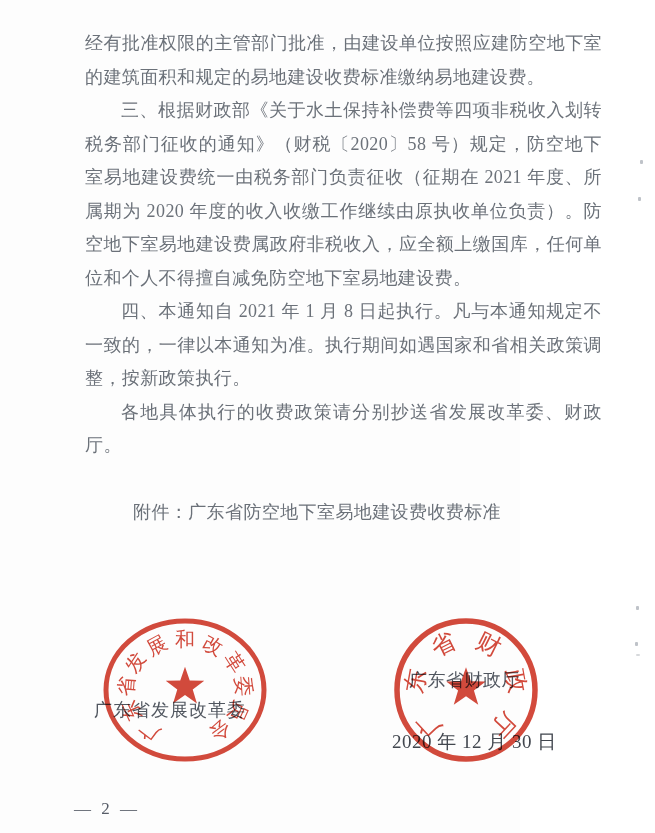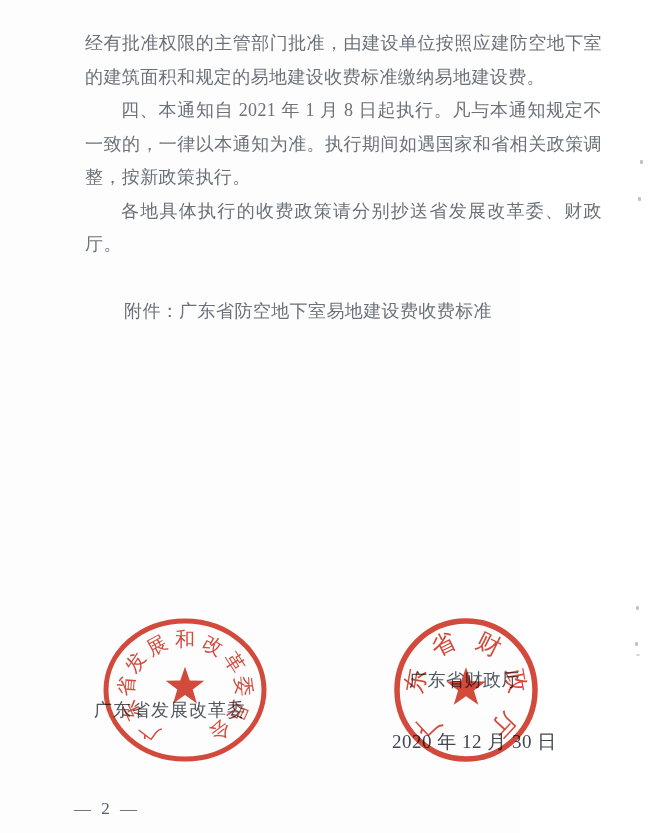--- a/index.html
+++ b/index.html
@@ -22,21 +22,21 @@
     font-size:18px;
     line-height:33.5px;
     letter-spacing:0.4px;
     color:#6b7179;
     text-align:justify;
     text-justify:inter-character;
   }
   .para{margin:0;}
   .para.indent{text-indent:2em;}
   .attachment{
-    margin:3px;
+    margin:12px;
     margin-top:33px;
     text-indent:2em;
   }
   
   .org-name{
     position:absolute;
     font-size:18px;
     line-height:1;
     color:#50565f;
     letter-spacing:1px;
@@ -83,20 +83,21 @@
   .sp4{left:635px;top:642px;}
   .sp5{left:636px;top:654px;width:4px;height:2px;opacity:0.35;}
 </style>
 </head>
 <body>
 
 <div class="page">
 
   <div class="text-block">
     <p class="para">经有批准权限的主管部门批准，由建设单位按照应建防空地下室的建筑面积和规定的易地建设收费标准缴纳易地建设费。</p>
+    <p class="para indent">三、根据财政部《关于水土保持补偿费等四项非税收入划转税务部门征收的通知》（财税〔2020〕58 号）规定，防空地下室易地建设费统一由税务部门负责征收（征期在 2021 年度、所属期为 2020 年度的收入收缴工作继续由原执收单位负责）。防空地下室易地建设费属政府非税收入，应全额上缴国库，任何单位和个人不得擅自减免防空地下室易地建设费。</p>
     <p class="para indent">四、本通知自 2021 年 1 月 8 日起执行。凡与本通知规定不一致的，一律以本通知为准。执行期间如遇国家和省相关政策调整，按新政策执行。</p>
     <p class="para indent">各地具体执行的收费政策请分别抄送省发展改革委、财政厅。</p>
     <p class="attachment">附件：广东省防空地下室易地建设费收费标准</p>
   </div>
 
   <div class="org-name org-left">广东省发展改革委</div>
   <div class="org-name org-right">广东省财政厅</div>
   <div class="sign-date">2020 年 12 月 30 日</div>
 
   <svg class="seal seal-left" id="seal-left" width="174" height="150" viewBox="0 0 174 150">

